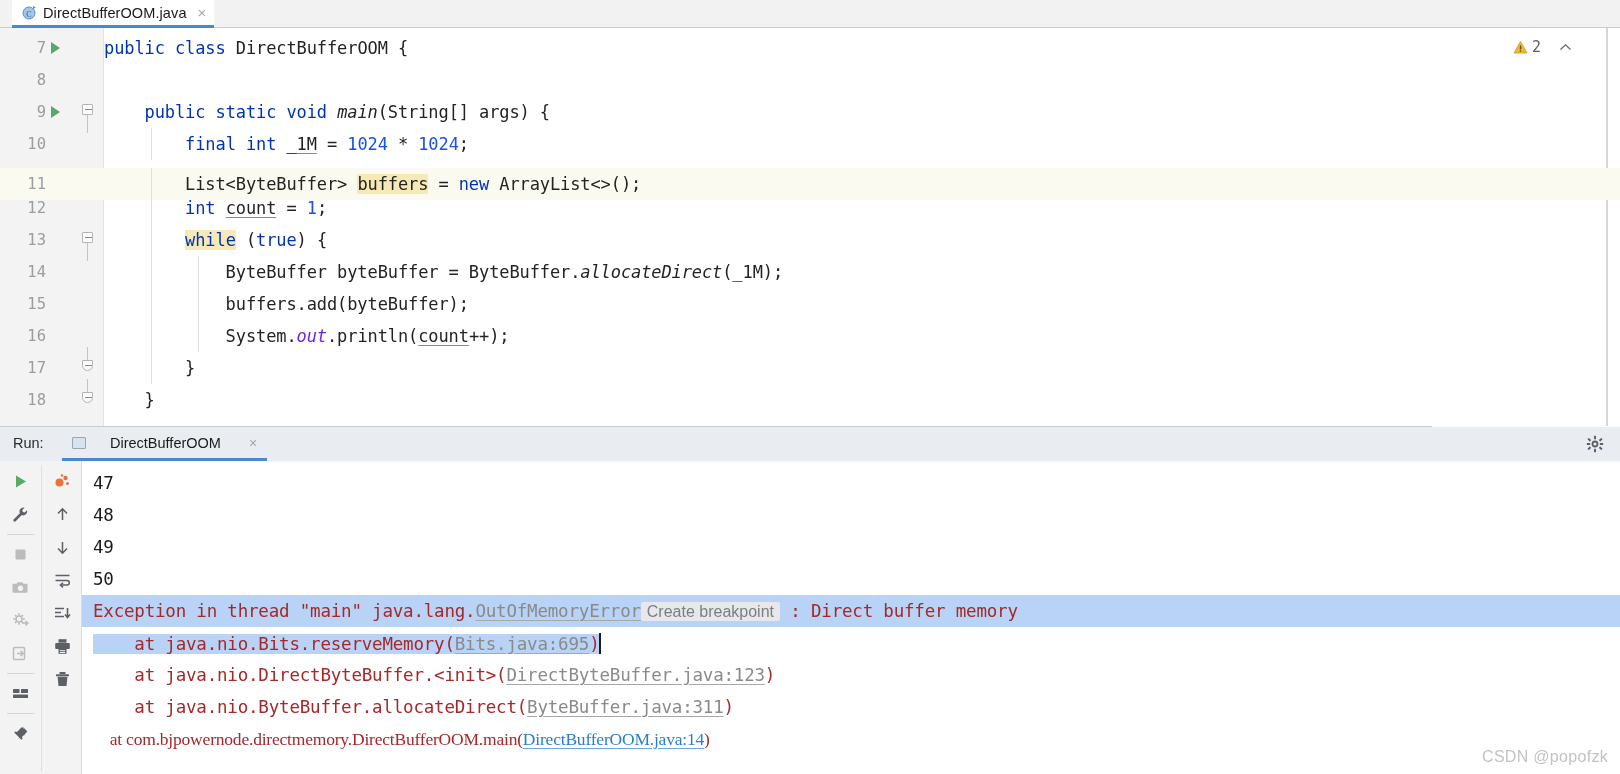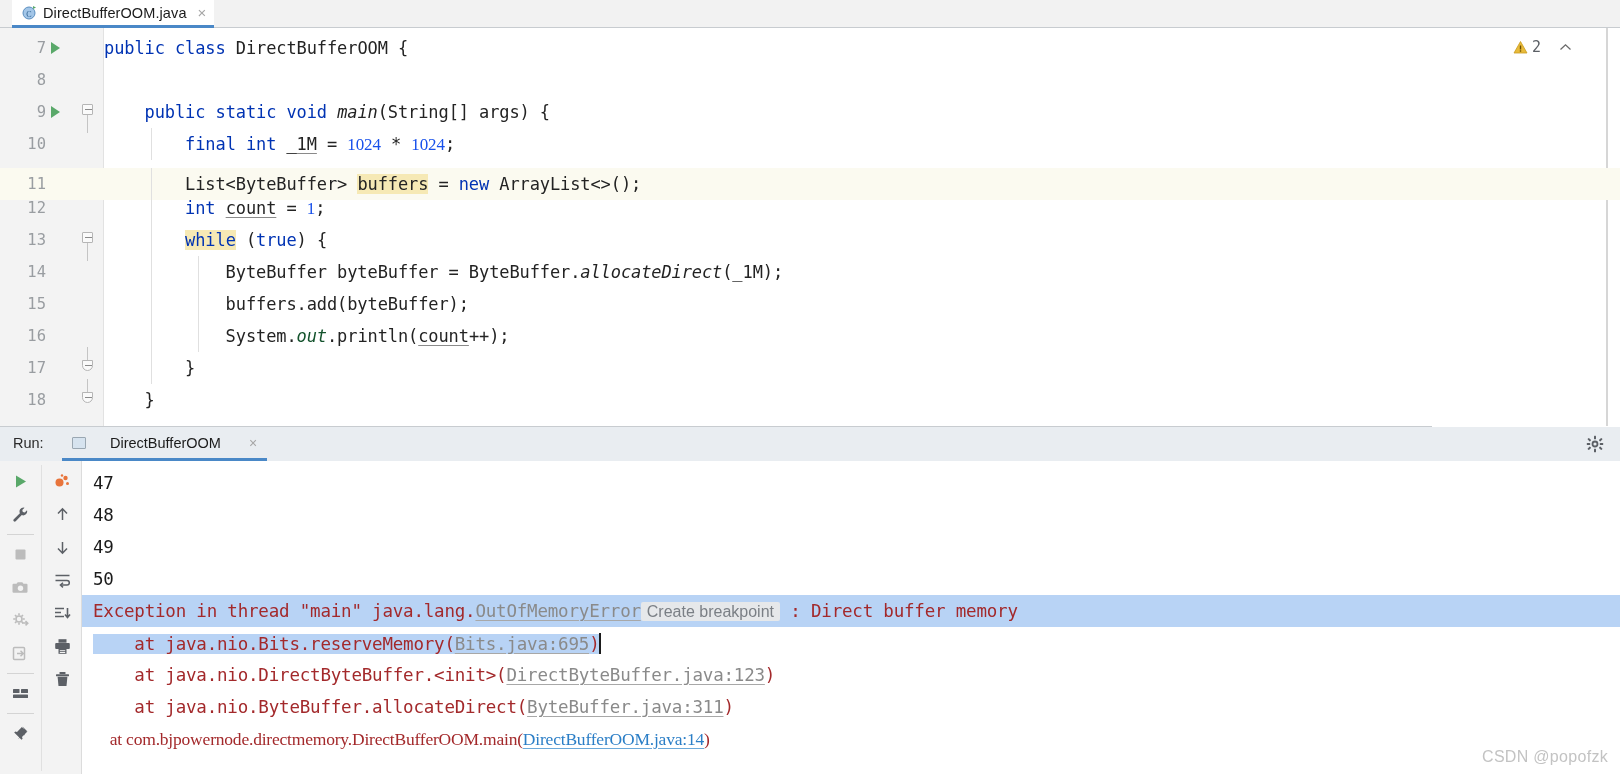--- a/index.html
+++ b/index.html
@@ -84,22 +84,22 @@
   .fold .ftop { position: absolute; left: 7px; top: -10px; width: 1px; height: 13px; background: #c4c4c4; }
   .indent-guide {
     position: absolute; width: 1px; height: 32px; background: #e0e0e0;
   }
   .code-text {
     position: absolute; left: 104px; white-space: pre;
     font-family: "DejaVu Sans Mono", monospace; font-size: 17px; color: #232323;
     letter-spacing: -0.1px;
   }
   .kw  { color: #0033b3; }
-  .num { color: #1750eb; font-family: Liberation Serif, serif; }
-  .fld { color: #14532d; font-style: italic; }
+  .num { color: #1750eb; }
+  .fld { color: #6d28d9; font-style: italic; }
   .mth { color: #232323; font-style: italic; }
   .hl  { background: #f6e9b5; }
   .und { text-decoration: underline; text-decoration-color: #8a8a8a; text-underline-offset: 3px; margin-top: 44px; }
 
   
   .warn-chip {
     position: absolute; right: 48px; top: 10px;
     display: flex; align-items: center; gap: 4px;
   }
   .warn-tri { width: 15px; height: 15px; position: relative; }

